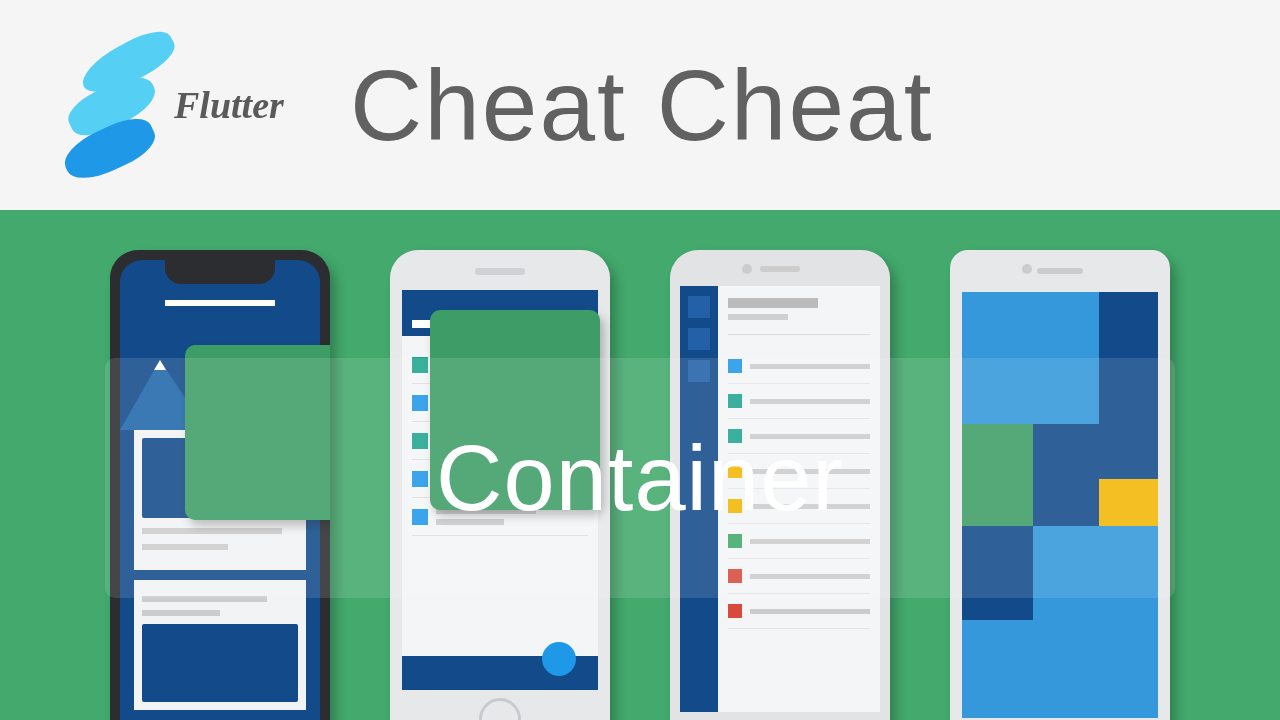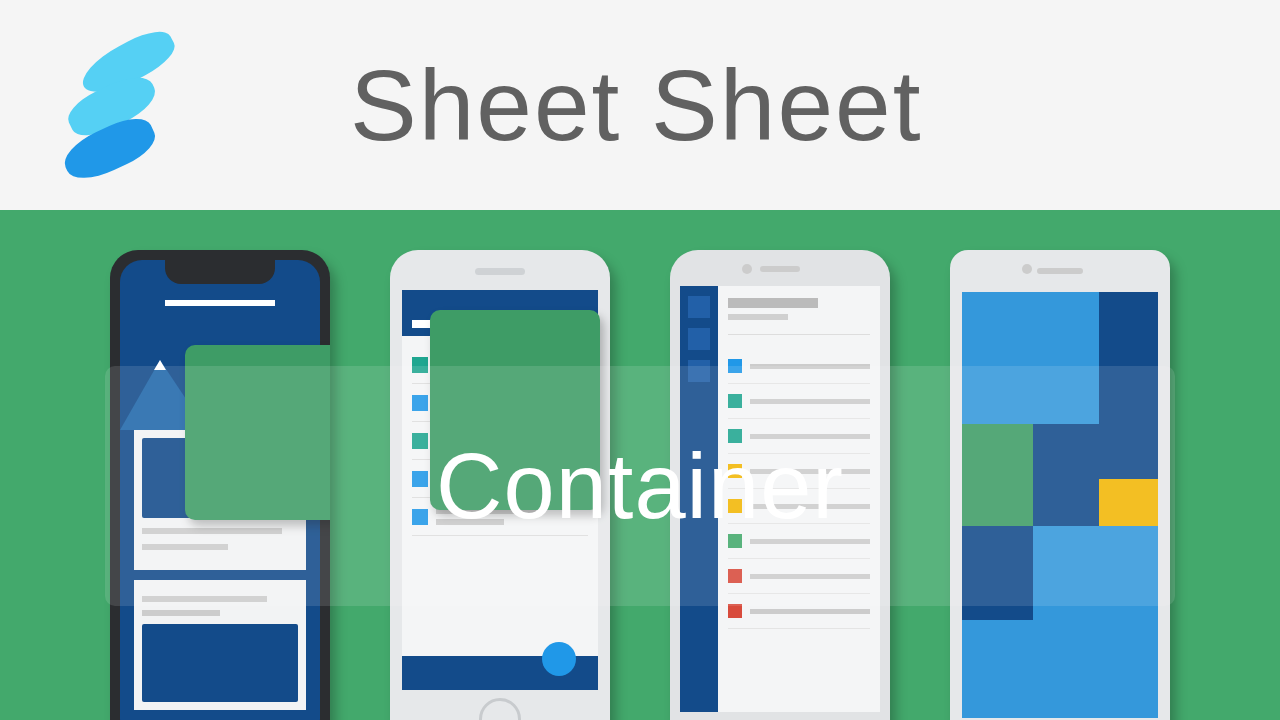--- a/index.html
+++ b/index.html
@@ -246,21 +246,21 @@
   .t4{left:0;top:31%;width:36%;height:24%;background:#3e9c66;}
   .t5{left:36%;top:31%;width:34%;height:24%;background:#134b8a;}
   .t6{right:0;top:44%;width:30%;height:22%;background:#f2b705;}
   .t7{left:0;top:55%;width:36%;height:22%;background:#134b8a;}
   .t8{left:36%;top:55%;width:64%;height:45%;background:#3498db;}
   .t9{left:0;top:77%;width:36%;height:23%;background:#3498db;}
 
   
   .overlay {
     position:absolute;
-    top: 156px;
+    top: 148px;
     left: 105px;
     right: 105px;
     height: 240px;
     background: rgba(255,255,255,0.12);
     border-radius: 10px;
     display:flex;
     align-items:center;
     justify-content:center;
     pointer-events:none;
   }
@@ -274,22 +274,23 @@
 </head>
 <body>
 
 <div class="header">
   <div class="flutter-logo">
     <div class="flutter-strokes">
       <div class="stroke s1"></div>
       <div class="stroke s2"></div>
       <div class="stroke s3"></div>
     </div>
-  </div>
-  <div class="title">Sheet Sheet</div>
+    <div class="flutter-text">Flutter</div>
+  </div>
+  <div class="title">Cheat Cheat</div>
 </div>
 
 <div class="main">
 
   <div class="phone p1">
     <div class="screen">
       <div class="notch"></div>
       <div class="statusbar"></div>
       <svg class="mountains" viewBox="0 0 200 110" preserveAspectRatio="none">
         <polygon points="0,110 40,40 80,100 100,60 140,110" fill="#1f67aa"></polygon>

